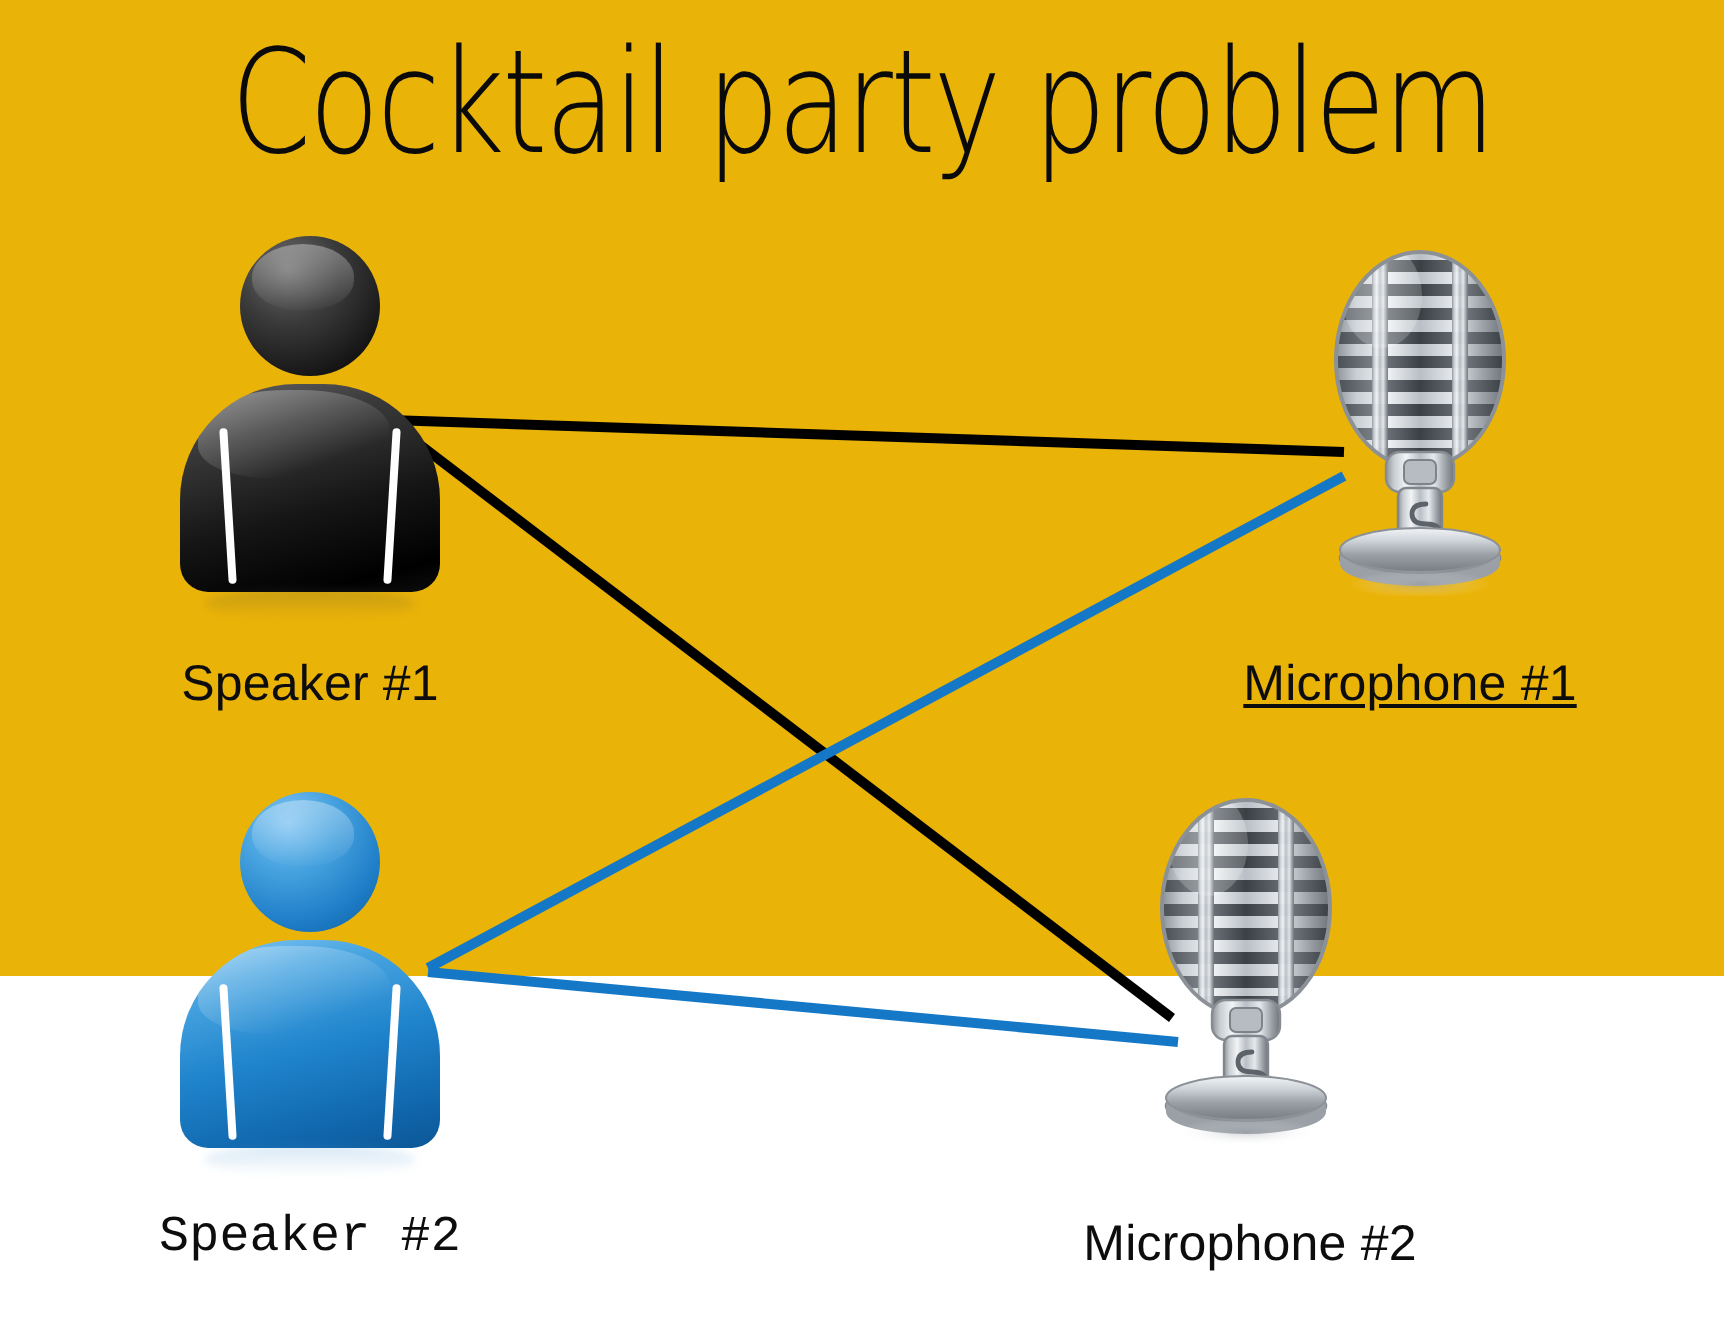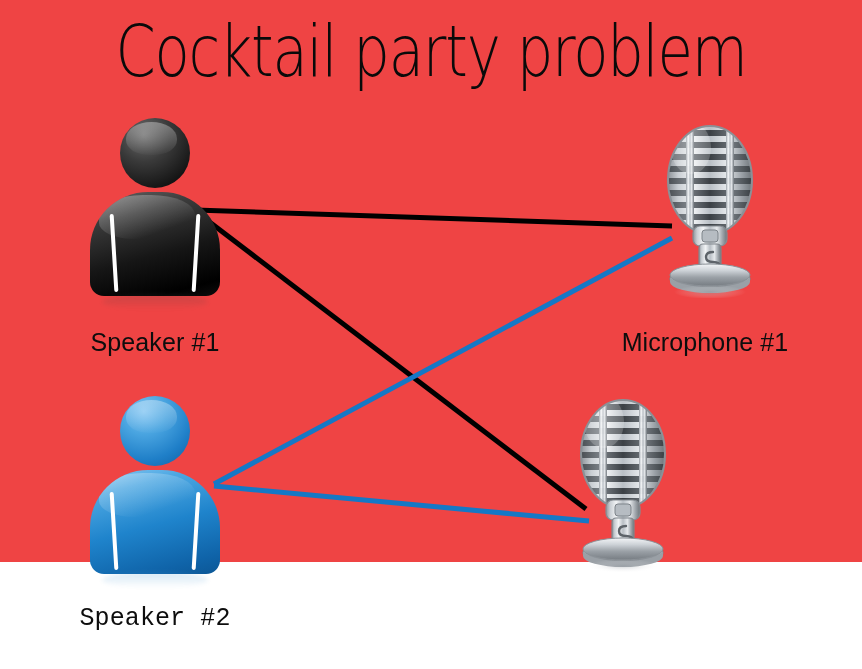--- a/index.html
+++ b/index.html
@@ -11,22 +11,22 @@
   body {
     width: 862px;
     height: 669px;
     overflow: hidden;
     font-family: "Liberation Sans", sans-serif;
     -webkit-font-smoothing: antialiased;
   }
   #slide {
     position: relative;
     width: 862px;
-    height: 562px;
-    background: #ef4444;
+    height: 488px;
+    background: #eab308;
   }
 
   
   #title {
     position: absolute;
     left: 0;
     top: 14px;
     width: 862px;
     text-align: center;
     font-family: "DejaVu Sans", sans-serif;
@@ -248,21 +248,21 @@
       <rect x="44" y="126" width="22" height="32" rx="4" fill="url(#m1-chrome)" stroke="#80868c" stroke-width="1.2"></rect>
       <path d="M58 134 q-7 0 -7 5 q0 5 7 5 q7 0 7 5 q0 5 -7 5" fill="none" stroke="#5d6369" stroke-width="2.4" stroke-linecap="round"></path>
 
       <ellipse cx="55" cy="161" rx="40" ry="11" fill="url(#m1-base)" stroke="#7e848a" stroke-width="1.2"></ellipse>
       <path d="M15 158 a40 11 0 0 0 80 0 l0 6 a40 11 0 0 1 -80 0 z" fill="#9aa0a6"></path>
       <ellipse cx="55" cy="157" rx="40" ry="11" fill="url(#m1-base)" stroke="#8b9197" stroke-width="1"></ellipse>
 
       <ellipse cx="55" cy="174" rx="36" ry="7" fill="url(#m1-shadow)"></ellipse>
     </svg>
   </div>
-  <div class="node-label" style="left:560px; top:328px; width:290px;">Microphone #1</div>
+  <div class="node-label" style="left:560px; top:328px; width:290px;text-decoration:underline;">Microphone #1</div>
 
   <div class="figure" style="left:568px; top:392px;">
     <svg class="mic" width="110" height="180" viewBox="0 0 110 180" xmlns="http://www.w3.org/2000/svg">
       <defs>
         <linearGradient id="m2-chrome" x1="0" y1="0" x2="1" y2="0">
           <stop offset="0" stop-color="#8e9399"></stop>
           <stop offset="0.12" stop-color="#c9ced3"></stop>
           <stop offset="0.30" stop-color="#f2f4f6"></stop>
           <stop offset="0.50" stop-color="#b9bfc5"></stop>
           <stop offset="0.70" stop-color="#e6e9ec"></stop>
@@ -313,14 +313,15 @@
       <rect x="38" y="108" width="34" height="20" rx="7" fill="url(#m2-chrome)" stroke="#868c92" stroke-width="1.2"></rect>
       <rect x="47" y="112" width="16" height="12" rx="3" fill="#b6bcc2" stroke="#7d8389" stroke-width="1"></rect>
       <rect x="44" y="126" width="22" height="32" rx="4" fill="url(#m2-chrome)" stroke="#80868c" stroke-width="1.2"></rect>
       <path d="M58 134 q-7 0 -7 5 q0 5 7 5 q7 0 7 5 q0 5 -7 5" fill="none" stroke="#5d6369" stroke-width="2.4" stroke-linecap="round"></path>
       <ellipse cx="55" cy="161" rx="40" ry="11" fill="url(#m2-base)" stroke="#7e848a" stroke-width="1.2"></ellipse>
       <path d="M15 158 a40 11 0 0 0 80 0 l0 6 a40 11 0 0 1 -80 0 z" fill="#9aa0a6"></path>
       <ellipse cx="55" cy="157" rx="40" ry="11" fill="url(#m2-base)" stroke="#8b9197" stroke-width="1"></ellipse>
       <ellipse cx="55" cy="174" rx="36" ry="7" fill="url(#m2-shadow)"></ellipse>
     </svg>
   </div>
+  <div class="node-label" style="left:480px; top:608px; width:290px;">Microphone #2</div>
 
 </div>
 
 </body></html>

